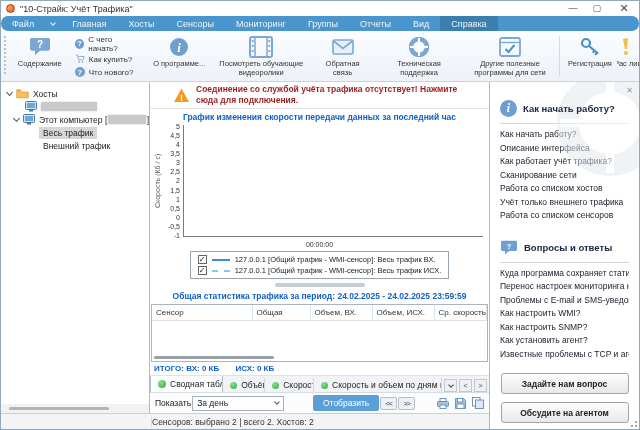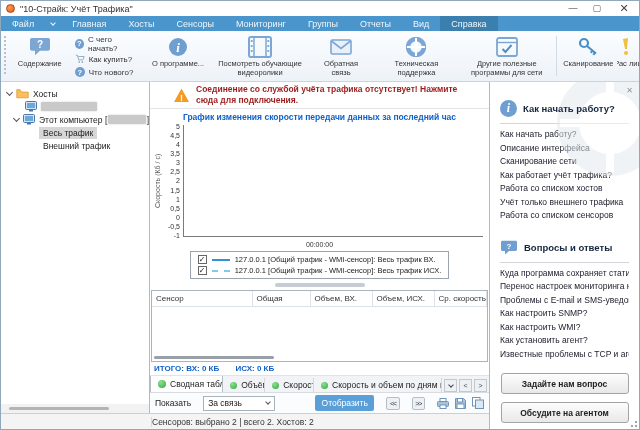--- a/index.html
+++ b/index.html
@@ -14,21 +14,21 @@
   .app-icon { width:9px; height:9px; border-radius:50%;
               background:radial-gradient(circle at 35% 35%, #ff9a4d, #e05a1a);
               border:1px solid #a8451a; margin-right:5px; }
   .title-text { font-size:9px; color:#333; }
   .win-controls { margin-left:auto; display:flex; align-items:center; height:100%; }
   .win-btn { width:24px; text-align:center; font-size:9px; color:#555; line-height:15px; }
   .win-btn.close { font-size:11px; width:30px; color:#444; }
 
   
   .menubar { height:15px; background:#4a96cc; display:flex; align-items:stretch;
-             font-size:9px; color:#eef6fc; flex:0 0 auto; }
+             font-size:9px; color:#eef6fc; flex:0 0 auto;border-radius:7px; }
   .menu-item { padding:0 11px; display:flex; align-items:center; }
   .menu-item.selected { background:#3a7fae; }
   .menu-chevron { width:16px; display:flex; align-items:center; justify-content:center; }
   .chev { width:4px; height:4px; border-right:1.4px solid #eef6fc; border-bottom:1.4px solid #eef6fc;
           transform:rotate(45deg); margin-top:-2px; }
 
   
   .ribbon { height:51px; background:linear-gradient(#fbfdff,#edf2f8);
             border-bottom:1px solid #c8d4e0; display:flex; align-items:stretch;
             flex:0 0 auto; overflow:hidden; }
@@ -115,28 +115,28 @@
   .tab.active { background:#fff; border:1px solid #b4bcc4; border-bottom:none; height:17px;
                 font-weight:normal; }
   .gdot { width:8px; height:8px; border-radius:50%;
           background:radial-gradient(circle at 35% 30%, #8fe08a, #2ea845); flex:0 0 auto; }
   .gdot.sm { width:7px; height:7px; }
   .tab-ctl { margin-left:auto; display:flex; align-items:center; gap:2px; padding:0 2px; }
   .tbtn { width:13px; height:13px; border:1px solid #c0c8d0; background:#eef1f4; font-size:7px;
           color:#445; display:flex; align-items:center; justify-content:center; }
 
   
-  .ctrls { height:21px; display:flex; align-items:center; gap:12px; padding:0 5px;
+  .ctrls { height:21px; display:flex; align-items:center; gap:1px; padding:0 5px;
            border-top:1px solid #d8dce0; background:#fbfcfd; flex:0 0 auto; font-size:8.5px;
            color:#222; }
   .select { width:92px; height:15px; border:1px solid #a8b2bc; background:#fff;
             display:flex; align-items:center; padding:0 4px; font-size:8.5px; }
   .select .chevd { margin-left:auto; width:4px; height:4px; border-right:1.3px solid #556;
                    border-bottom:1.3px solid #556; transform:rotate(45deg); margin-top:-2px; }
-  .btn-display { width:78px; height:16px; background:#5b9fd8; color:#fff; font-size:8.5px;
+  .btn-display { width:66px; height:16px; background:#5b9fd8; color:#fff; font-size:8.5px;
                  display:flex; align-items:center; justify-content:center; border-radius:2px;
                  margin-left:28px; }
   .nav-btn { width:17px; height:13px; border:1px solid #b4bec8; background:#eef1f4;
              border-radius:2px; font-size:7px; color:#334; display:flex; align-items:center;
              justify-content:center; letter-spacing:-1px; }
   .ctrl-icons { margin-left:auto; display:flex; gap:6px; align-items:center; }
 
   
   .statusbar { height:16px; background:#f4f4f4; border-top:1px solid #cfcfcf; display:flex;
                align-items:center; font-size:8.5px; color:#333; flex:0 0 auto; }
@@ -295,21 +295,21 @@
 
     <div class="rb-item" style="min-width:54px;">
       <span class="ic">
         <svg width="22" height="20" viewBox="0 0 22 20">
             <circle cx="7" cy="6" r="4" fill="none" stroke="#4a90c8" stroke-width="2.2"></circle>
             <line x1="10" y1="9" x2="19" y2="16.5" stroke="#4a90c8" stroke-width="2.2"></line>
             <line x1="15.5" y1="13.7" x2="13.8" y2="15.8" stroke="#4a90c8" stroke-width="2"></line>
             <line x1="18" y1="15.7" x2="16.3" y2="17.8" stroke="#4a90c8" stroke-width="2"></line>
           </svg>
       </span>
-      <span>Сканирование</span>
+      <span>Регистрация</span>
     </div>
 
     <div class="rb-item rb-clip">
       <span class="ic">
         <svg width="18" height="20" viewBox="0 0 18 20">
             <path d="M4 2 L9 1 L8 12 L6 12 Z" fill="#f0c040"></path>
             <circle cx="7" cy="16" r="2" fill="#f0c040"></circle>
           </svg>
       </span>
       <span style="white-space:nowrap;">Рас лиц</span>
@@ -407,20 +407,21 @@
             </div>
             <div class="lrow">
               <span class="cbx">✓</span>
               <span class="lsample ldash"></span>
               <span>127.0.0.1 [Общий трафик - WMI-сенсор]: Весь трафик ИСХ.</span>
             </div>
           </div>
 
           <div class="splitter"></div>
 
+          <div class="stats-title">Общая статистика трафика за период: 24.02.2025  -  24.02.2025 23:59:59</div>
 
           <div class="stats-wrap">
             <table class="stats-table">
               <thead>
                 <tr>
                   <th style="width:100px;">Сенсор</th>
                   <th style="width:58px;">Общая</th>
                   <th style="width:62px;">Объем, ВХ.</th>
                   <th style="width:62px;">Объем, ИСХ.</th>
                   <th>Ср. скорость, ВХ.</th>
@@ -460,21 +461,21 @@
                   <span class="chev" style="border-color:#445;"></span>
                 </span>
               <span class="tbtn">&lt;</span>
               <span class="tbtn">&gt;</span>
             </div>
           </div>
 
           <div class="ctrls">
             <span>Показать</span>
             <div class="select">
-              <span>За связь</span>
+              <span>За день</span>
               <span class="chevd"></span>
             </div>
             <div class="btn-display">Отобразить</div>
             <span class="nav-btn">&lt;&lt;</span>
             <span class="nav-btn">&gt;&gt;</span>
             <div class="ctrl-icons">
               <span style="display:inline-flex;">
                 <svg width="12" height="11" viewBox="0 0 12 11">
                     <rect x="3" y="0.5" width="6" height="3" fill="#fff" stroke="#6f94b8"></rect>
                     <rect x="0.5" y="3.5" width="11" height="5" rx="1" fill="#a8c4dc" stroke="#6f94b8"></rect>
@@ -517,43 +518,43 @@
       <span class="help-close">✕</span>
 
       <div class="h-sec">
         <span class="info-badge">i</span>
         <span class="htxt">Как начать работу?</span>
       </div>
       <div class="h-div"></div>
       <div class="h-links">
           <div>Как начать работу?</div>
           <div>Описание интерфейса</div>
+          <div>Как работает учёт трафика?</div>
           <div>Сканирование сети</div>
-          <div>Как работает учёт трафика?</div>
           <div>Работа со списком хостов</div>
           <div>Учёт только внешнего трафика</div>
           <div>Работа со списком сенсоров</div>
         </div>
 
       <div class="h-sec" style="margin-top:16px;">
         <span style="display:inline-flex;">
           <svg width="18" height="16" viewBox="0 0 24 22">
               <path d="M3 1h18c1.2 0 2 .8 2 2v10c0 1.2-.8 2-2 2h-9l-5.5 5v-5H3c-1.2 0-2-.8-2-2V3c0-1.2.8-2 2-2z" fill="#6f9fd0"></path>
               <text x="12" y="12.5" font-size="11" fill="#fff" text-anchor="middle" font-weight="bold">?</text>
             </svg>
         </span>
         <span class="htxt">Вопросы и ответы</span>
       </div>
       <div class="h-div"></div>
       <div class="h-links">
           <div>Куда программа сохраняет статистик</div>
           <div>Перенос настроек мониторинга на др</div>
           <div>Проблемы с E-mail и SMS-уведомлен</div>
+          <div>Как настроить WMI?</div>
           <div>Как настроить SNMP?</div>
-          <div>Как настроить WMI?</div>
           <div>Как установить агент?</div>
           <div>Известные проблемы с TCP и агентом</div>
         </div>
 
       <div class="h-btn">Задайте нам вопрос</div>
       <div class="h-btn" style="margin-top:8px;">Обсудите на агентом</div>
 
       <div class="resize-grip"></div>
     </div>
   </div>

